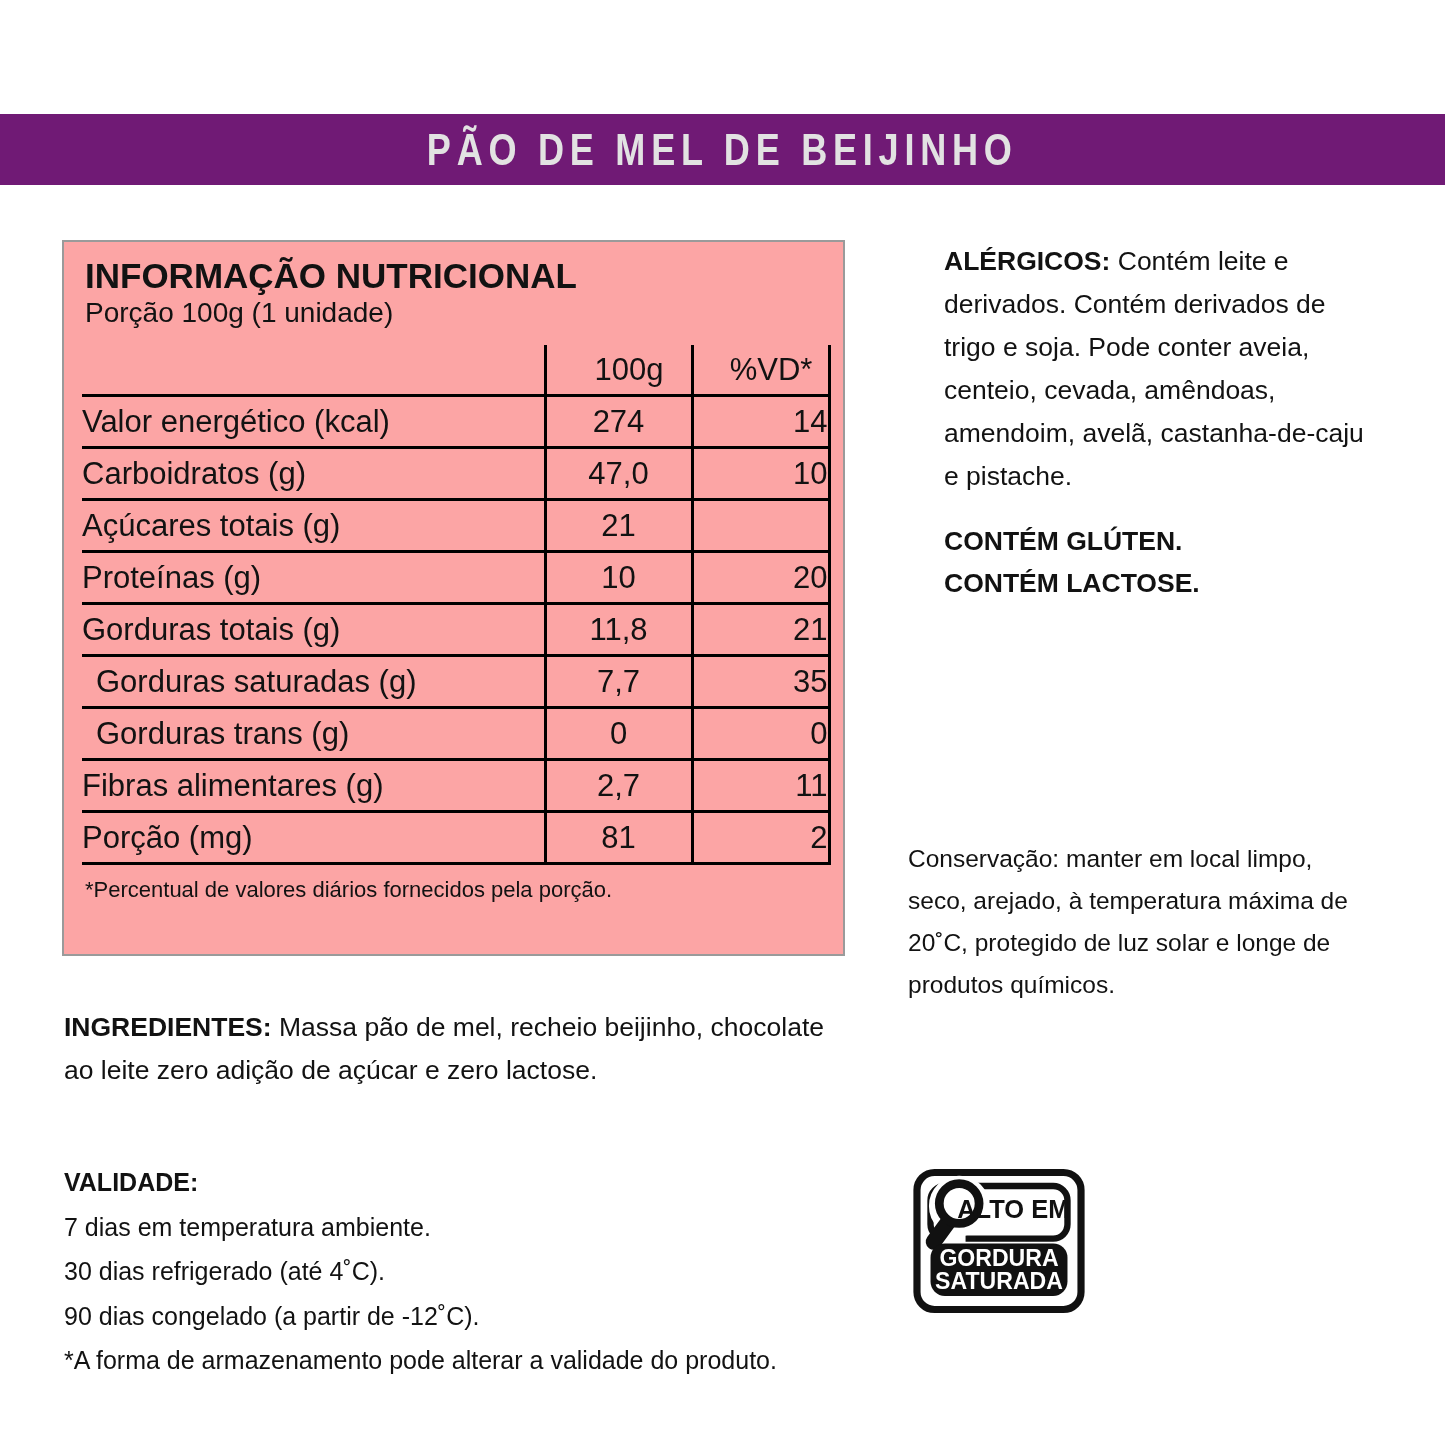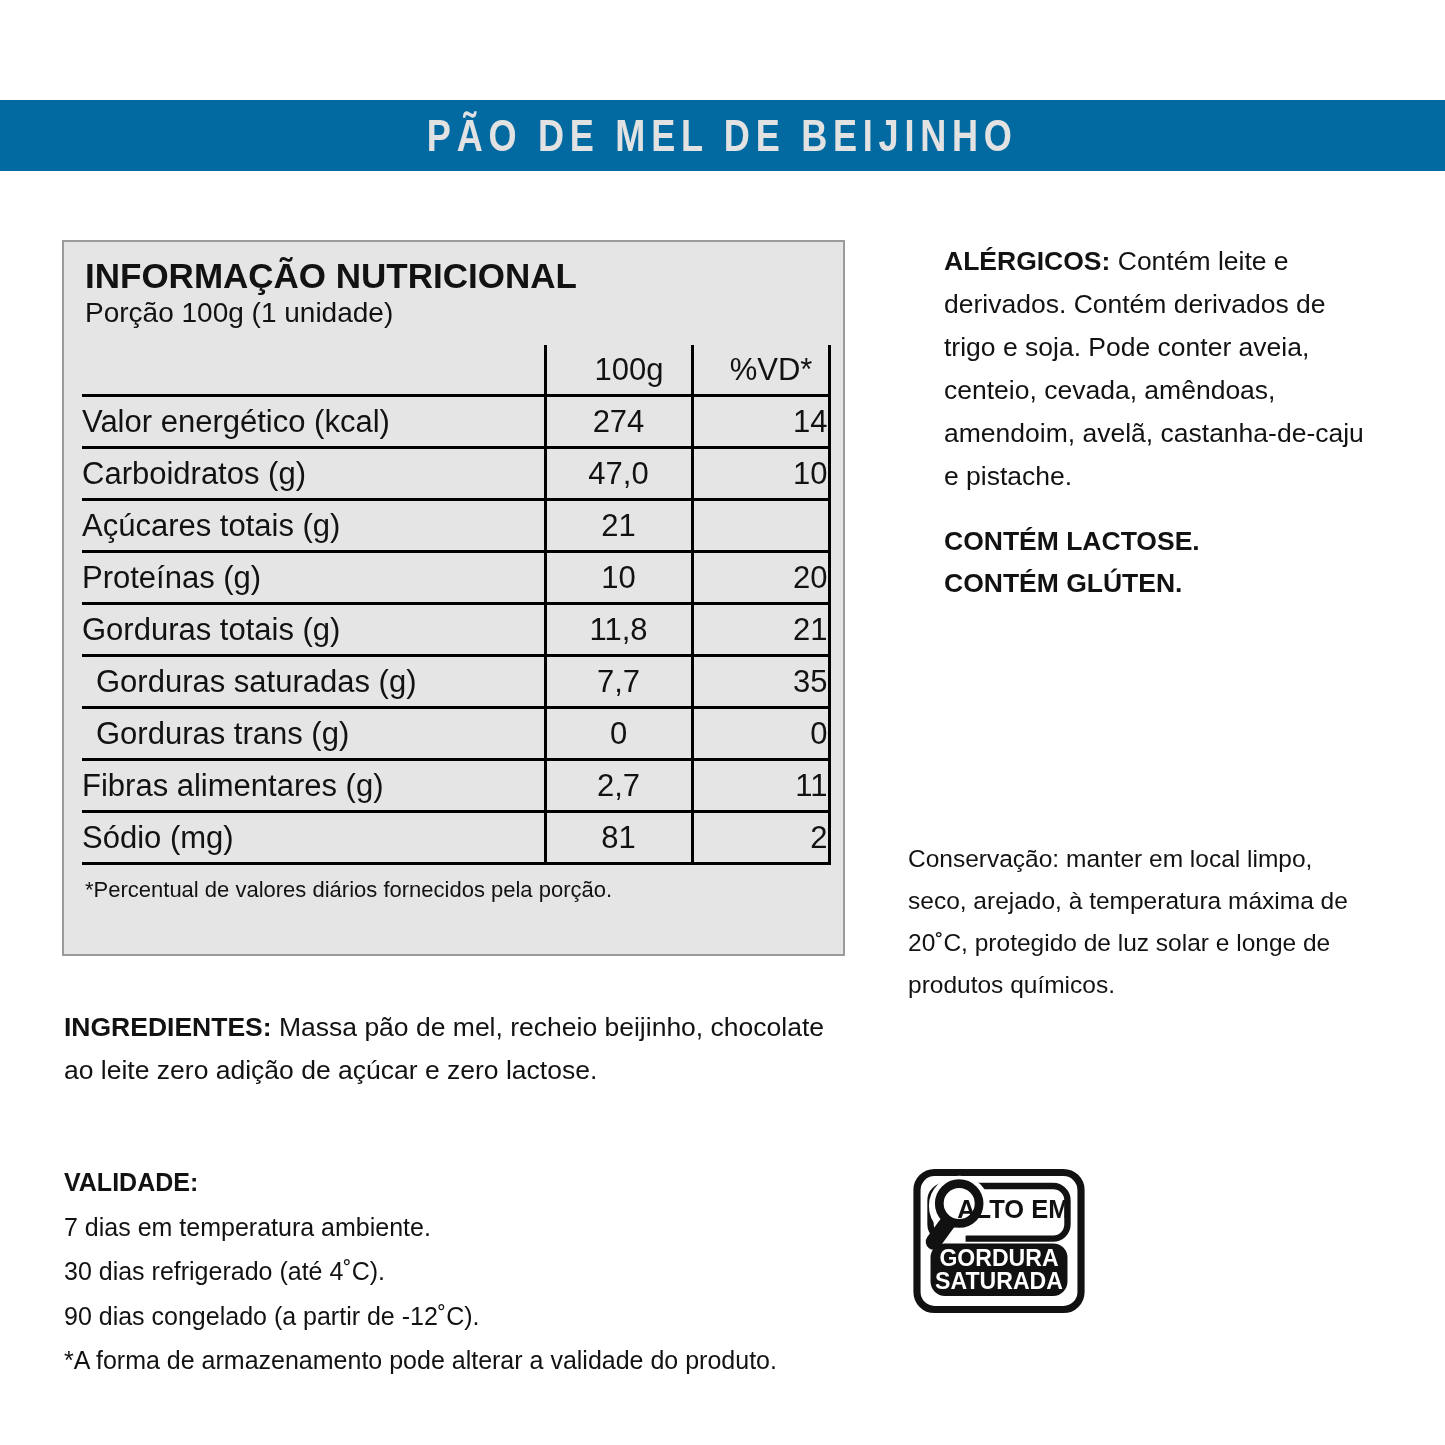--- a/index.html
+++ b/index.html
@@ -13,24 +13,24 @@
     position: relative;
     font-family: "Liberation Sans", sans-serif;
     color: #121212;
     overflow: hidden;
   }
 
   
   .header-band {
     position: absolute;
     left: 0;
-    top: 100px;
+    top: 114px;
     width: 1445px;
     height: 71px;
-    background: #0369a1;
+    background: #701a75;
     display: flex;
     align-items: center;
     justify-content: center;
   }
   .header-title {
     font-family: "Liberation Sans Narrow", "Liberation Sans", sans-serif;
     font-weight: 700;
     font-size: 44px;
     letter-spacing: 7px;
     color: #e2e2e2;
@@ -40,21 +40,21 @@
 
   
   .nutri-box {
     position: absolute;
     left: 62px;
     top: 240px;
     width: 783px;
     height: 716px;
     border: 2px solid #9a9a9a;
     box-sizing: border-box;
-    background: #e5e5e5;
+    background: #fca5a5;
   }
   .nutri-inner {
     position: absolute;
     left: 18px;
     top: 14px;
     right: 18px;
     bottom: 10px;
   }
   .nutri-title {
     font-weight: 700;
@@ -248,38 +248,38 @@
           <td class="t-label sub">Gorduras trans (g)</td>
           <td class="t-val">0</td>
           <td class="t-vd">0</td>
         </tr>
         <tr>
           <td class="t-label">Fibras alimentares (g)</td>
           <td class="t-val">2,7</td>
           <td class="t-vd">11</td>
         </tr>
         <tr>
-          <td class="t-label">Sódio (mg)</td>
+          <td class="t-label">Porção (mg)</td>
           <td class="t-val">81</td>
           <td class="t-vd">2</td>
         </tr>
       </tbody>
     </table>
 
     <div class="nutri-foot">*Percentual de valores diários fornecidos pela porção.</div>
   </div>
 </div>
 
 <div class="rt-col allergens" style="top:240px;">
   <div>
     <b>ALÉRGICOS:</b><span> Contém leite e derivados. Contém derivados de trigo e soja. Pode conter aveia, centeio, cevada, amêndoas, amendoim, avelã, castanha-de-caju e pistache.</span>
   </div>
   <div class="contem-block">
+    <div>CONTÉM GLÚTEN.</div>
     <div>CONTÉM LACTOSE.</div>
-    <div>CONTÉM GLÚTEN.</div>
   </div>
 </div>
 
 <div class="rt-col conservacao" style="top:838px;">Conservação: manter em local limpo, seco, arejado, à temperatura máxima de 20˚C, protegido de luz solar e longe de produtos químicos.</div>
 
 <div class="ingredients">
   <b>INGREDIENTES:</b><span> Massa pão de mel, recheio beijinho, chocolate ao leite zero adição de açúcar e zero lactose.</span>
 </div>
 
 <div class="validity">

